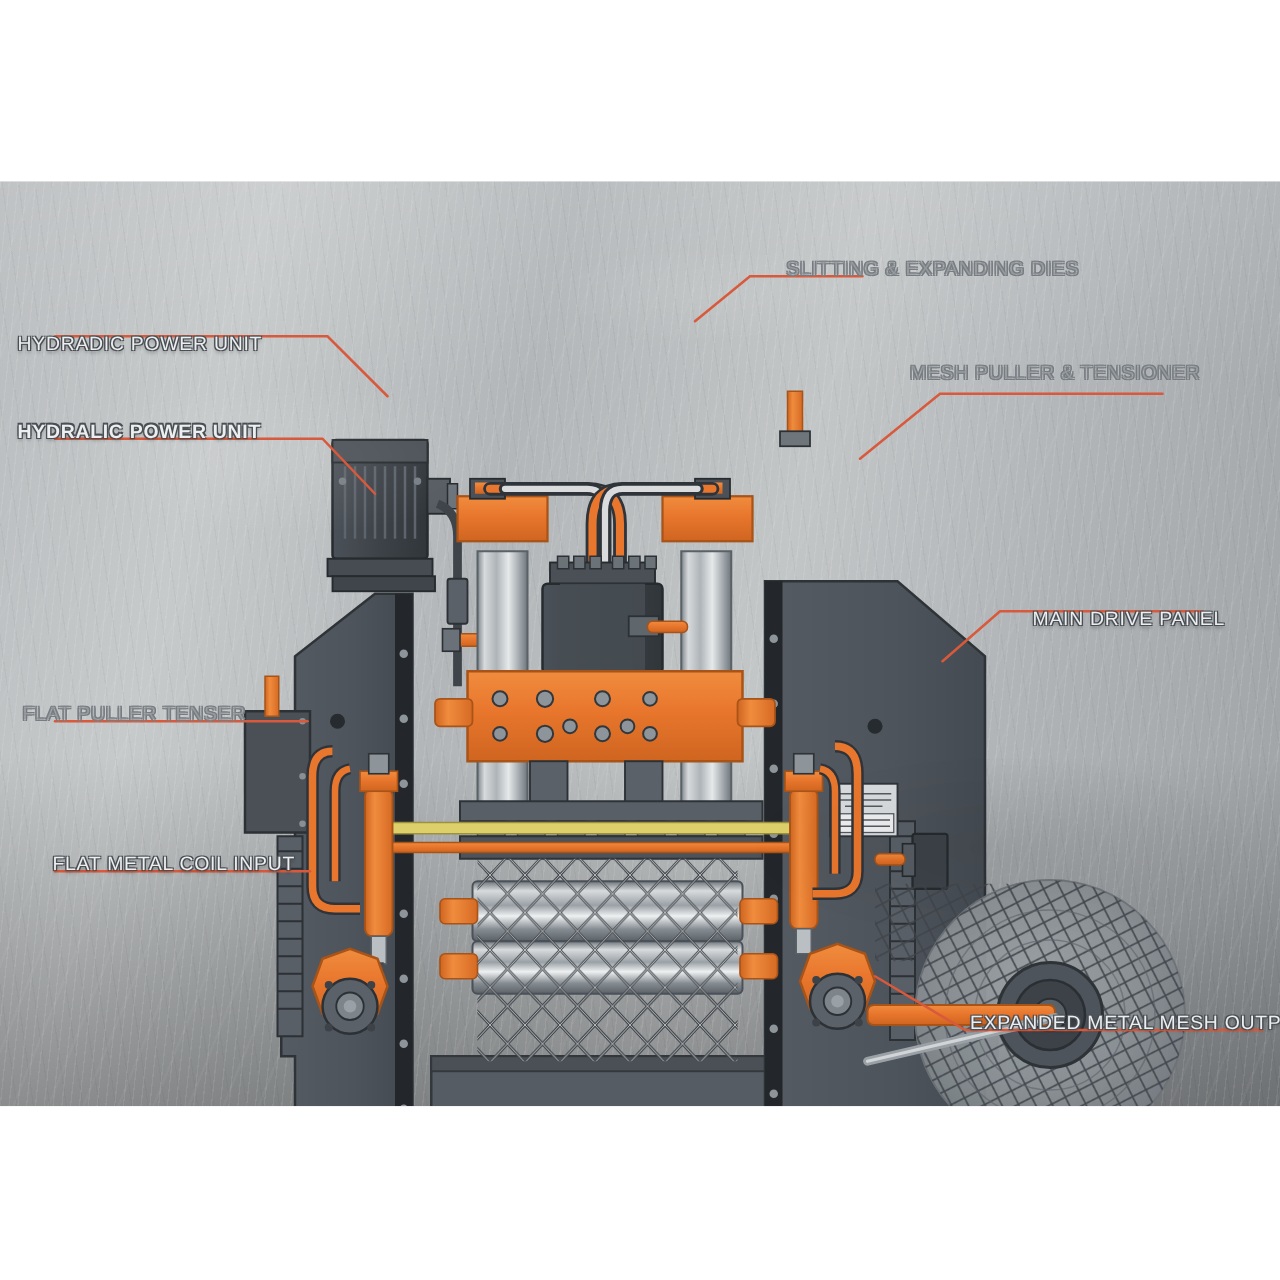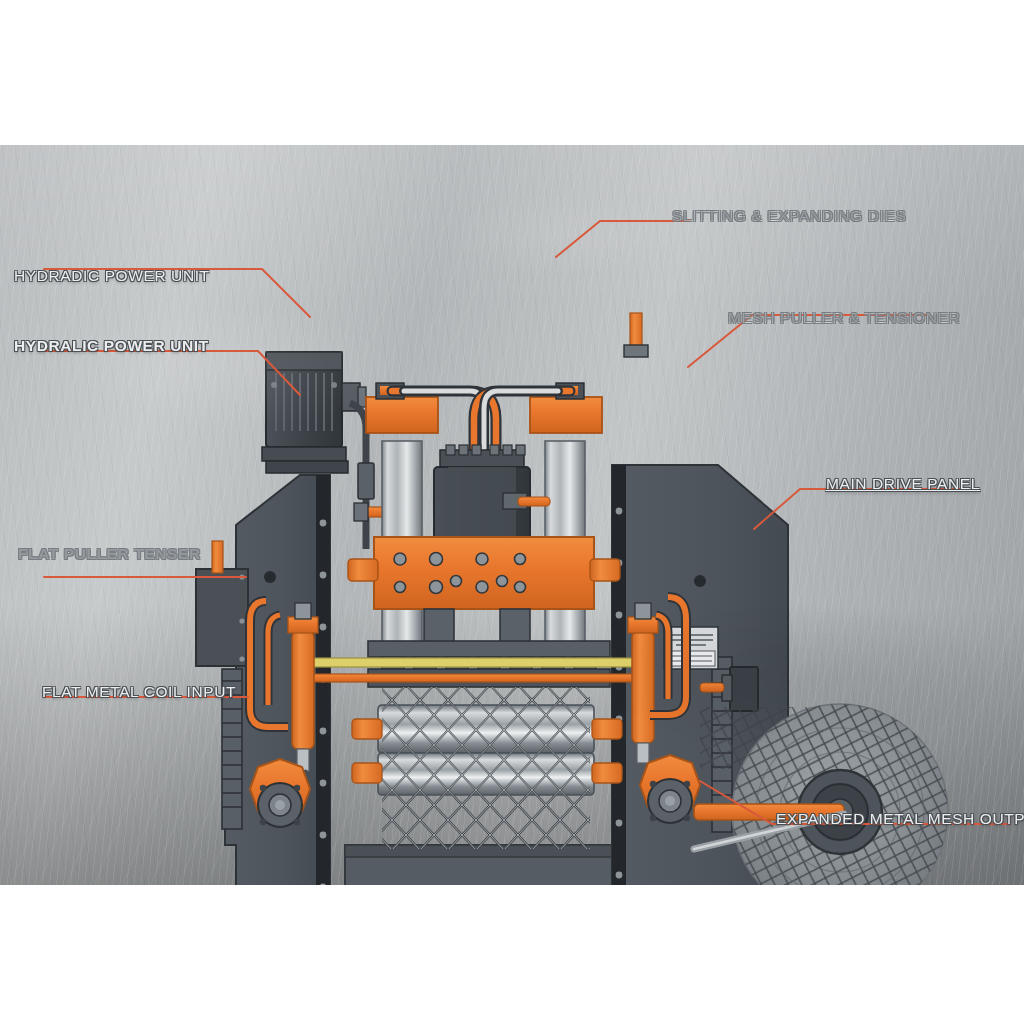--- a/index.html
+++ b/index.html
@@ -385,24 +385,24 @@
         <path d="M930 170 L752 170 L688 222"></path>
         <path d="M962 344 L800 344 L754 384"></path>
         <path d="M44 432 L246 432"></path>
         <path d="M44 552 L248 552"></path>
         <path d="M1010 679 L772 679 L700 636"></path>
       </g>
     </svg>
 
     <div class="label" style="left:14px;  top:110px;margin-top:12px;">HYDRADIC POWER UNIT</div>
     <div class="label" style="left:14px;  top:192px;font-weight:bold;">HYDRALIC POWER UNIT</div>
-    <div class="label hollow" style="left:672px; top:62px;">SLITTING &amp; EXPANDING DIES</div>
-    <div class="label hollow" style="left:728px; top:164px;">MESH PULLER &amp; TENSIONER</div>
-    <div class="label" style="left:826px; top:330px;text-decoration:underline;">MAIN DRIVE PANEL</div>
-    <div class="label hollow" style="left:18px;  top:400px;font-weight:bold;">FLAT PULLER TENSER</div>
+    <div class="label hollow" style="left:629px; top:62px;">SLITTING &amp; EXPANDING DIES</div>
+    <div class="label hollow" style="left:728px; top:145px;">MESH PULLER &amp; TENSIONER</div>
+    <div class="label" style="left:826px; top:342px;">MAIN DRIVE PANEL</div>
+    <div class="label hollow" style="left:18px;  top:418px;">FLAT PULLER TENSER</div>
     <div class="label" style="left:18px;  top:538px;padding-left:24px;">FLAT METAL COIL INPUT</div>
     <div class="label" style="left:776px; top:665px;">EXPANDED METAL MESH OUTPUT</div>
 
   </div>
 
   <div class="bar" id="bar-top"></div>
   <div class="bar" id="bar-bottom"></div>
 </div>
 
 </body></html>

